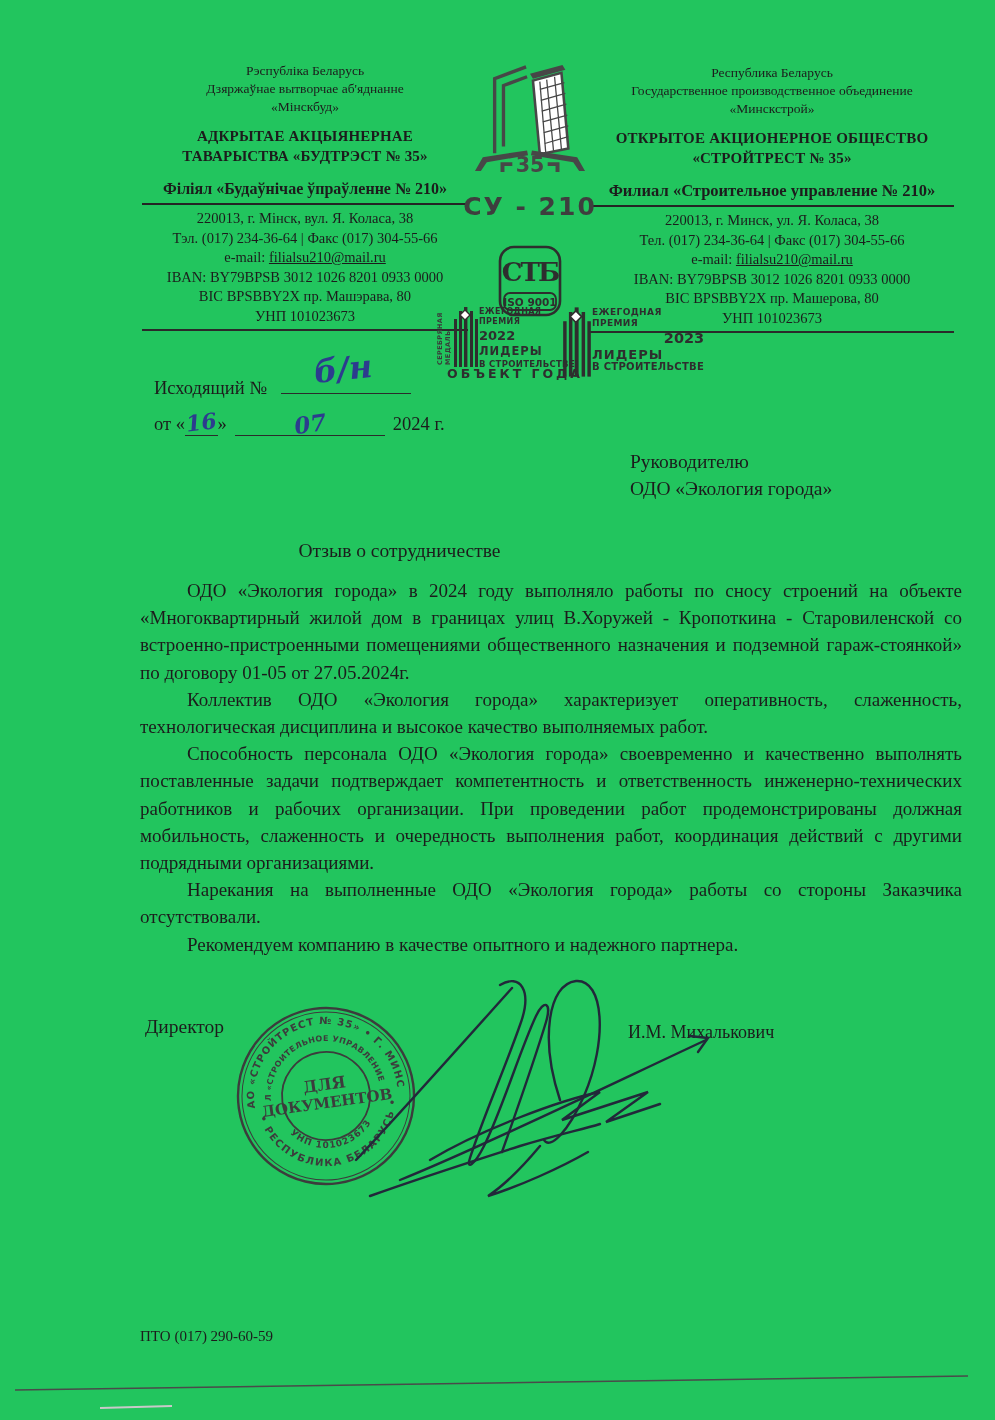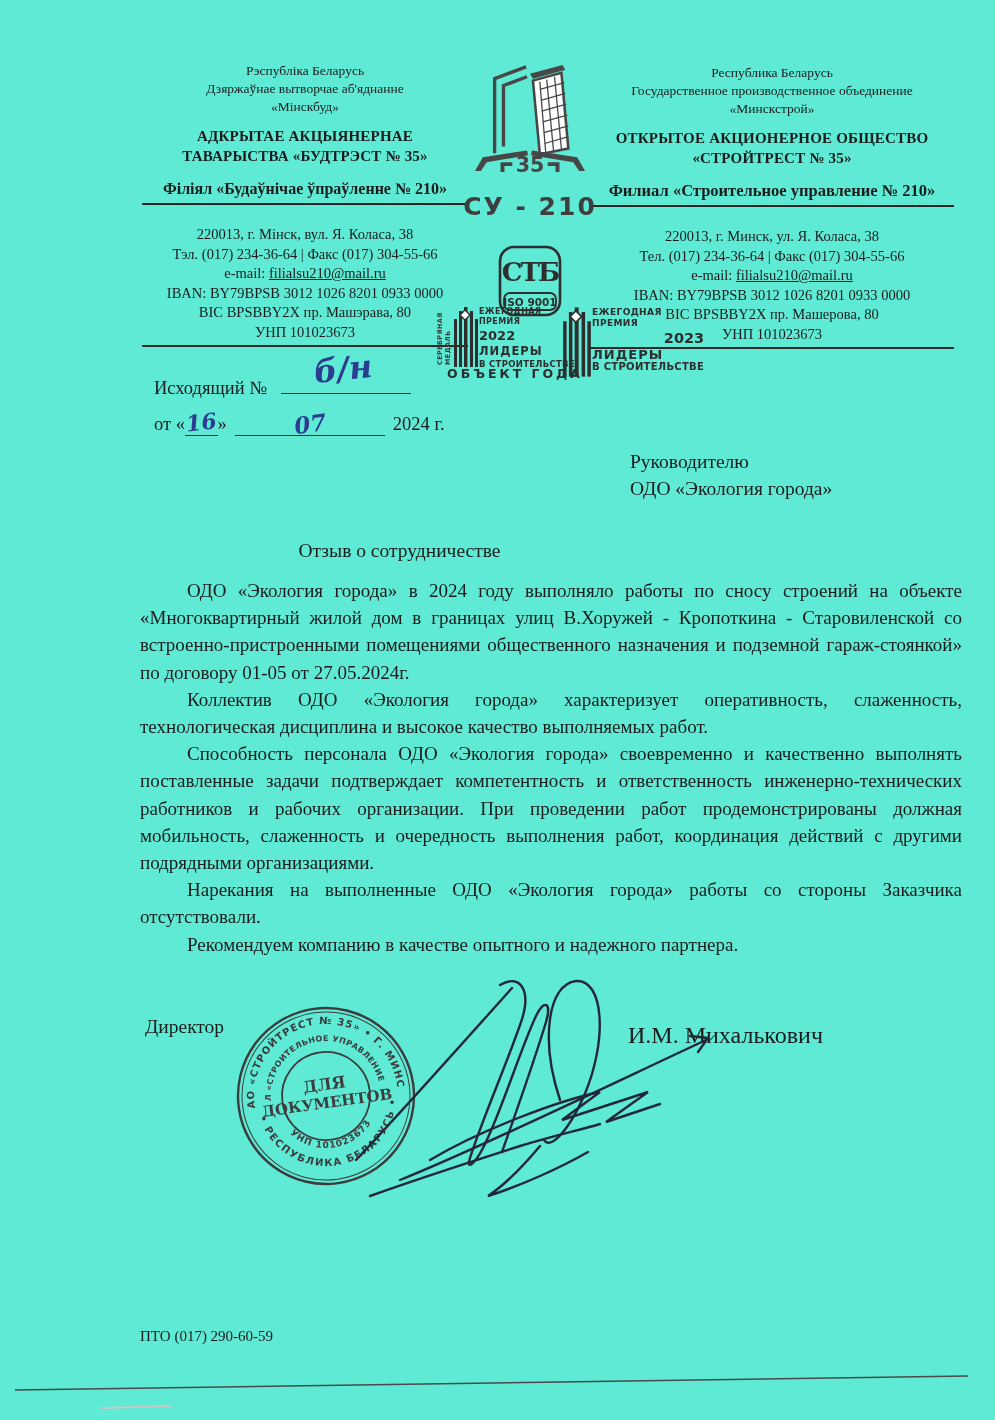--- a/index.html
+++ b/index.html
@@ -1,33 +1,33 @@
 <!DOCTYPE html>
 <html><head>
 <meta charset="utf-8">
 <style>
   * { margin:0; padding:0; box-sizing:border-box; }
   html,body { background:#e9e9e9; }
   .page {
     position:relative; width:995px; height:1420px; margin:0 auto;
-    background:#5eead4; color:#1c1c1c; overflow:hidden;
+    background:#22c55e; color:#1c1c1c; overflow:hidden;
     font-family:"Liberation Serif", serif;
   }
   
   .hcol { position:absolute; text-align:center; }
   .hcol-left  { left:142px; top:62px; width:326px; }
   .hcol-right { left:590px; top:64px; width:364px; }
   .h-small { font-size:13.5px; line-height:18px; }
   .h-company { font-weight:bold; font-size:15px; line-height:19.5px; margin-top:11px; letter-spacing:0.2px; }
   .h-branch {
     font-weight:bold; font-size:16px; line-height:20px; margin-top:13px;
     padding-bottom:4px; border-bottom:2.2px solid #242424; white-space:nowrap;
   }
   .hcol-right .h-branch { font-size:16.5px; }
-  .h-addr { font-size:14.5px; line-height:19.5px; margin-top:20px; padding-bottom:3px; border-bottom:2.4px solid #2a2a2a; }
+  .h-addr { font-size:14.5px; line-height:19.5px; margin-top:4px; padding-bottom:3px; border-bottom:2.4px solid #2a2a2a; }
   .email-link { text-decoration:underline; color:#1c1c1c; }
   
   .center-logo { position:absolute; left:462px; top:60px; width:136px; text-align:center; }
   .su210 { font-family:"DejaVu Sans", sans-serif; font-weight:bold; font-size:25px;
            color:#3e3e3e; letter-spacing:2px; margin-top:16px; }
   .stb-wrap { margin-top:24px; }
   
   .award { position:absolute; display:flex; align-items:flex-start; font-family:"DejaVu Sans", sans-serif; color:#2e2e2e; }
   .award-1 { left:436px; top:307px; }
   .award-2 { left:562px; top:307px; }
@@ -62,21 +62,21 @@
   .day-underline { border-bottom:1.6px solid #2b2b2b; }
   .month-slot { display:inline-block; width:150px; text-align:center; border-bottom:1.6px solid #2b2b2b; margin:0 8px; }
   
   .addressee { position:absolute; left:630px; top:448px; font-size:19.5px; line-height:27px; }
   .doc-title { position:absolute; left:0; top:540px; width:799px; text-align:center; font-size:19.5px; }
   .body-text { position:absolute; left:140px; top:577px; width:822px;
                font-size:19px; line-height:27.2px; text-align:justify; }
   .body-text p { text-indent:47px; }
   
   .sig-position { position:absolute; left:145px; top:1016px; font-size:19.5px; }
-  .sig-name { position:absolute; left:628px; top:1022px; font-size:24px; }
+  .sig-name { position:absolute; left:628px; top:1022px; font-size:18px; }
   .stamp-svg { position:absolute; left:230px; top:1000px; transform:rotate(-8deg); }
   .sign-svg  { position:absolute; left:320px; top:960px; }
   .footer-phone { position:absolute; left:140px; top:1328px; font-size:15px; }
   .scanline-svg { position:absolute; left:0; top:1368px; }
   svg text { user-select:none; }
 </style>
 </head>
 <body>
 
 <div class="page">

